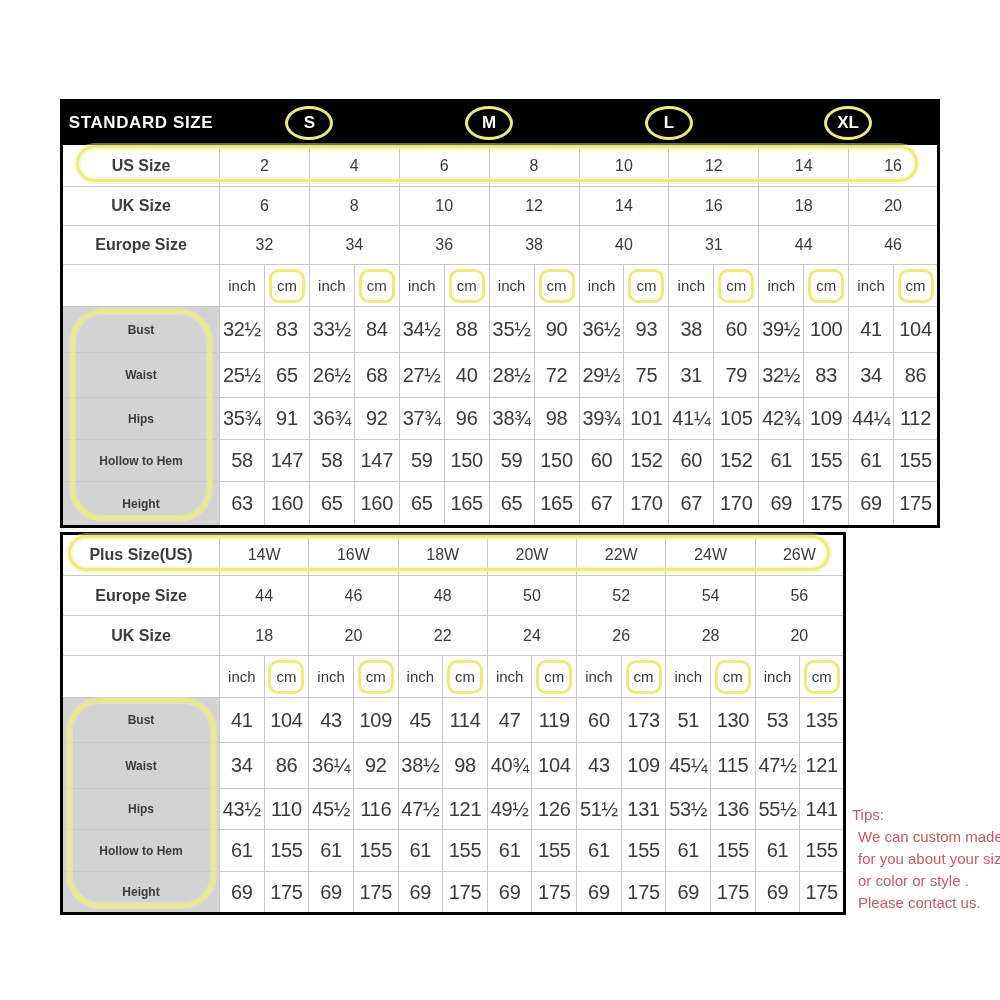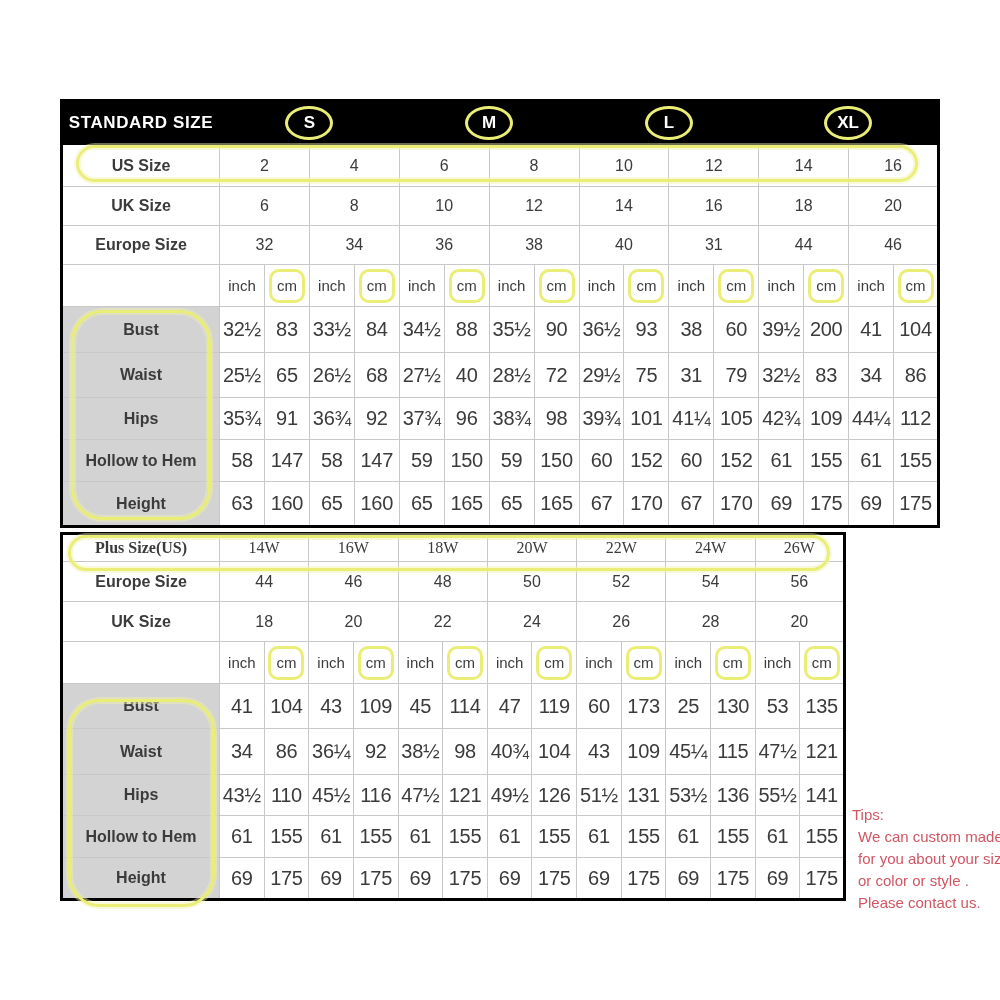--- a/index.html
+++ b/index.html
@@ -25,21 +25,21 @@
     color: #3b3b3b; overflow: hidden;
   }
 
   
   .standard tr.r0 { height: 44px; } .standard tr.r1 { height: 42px; }
   .standard tr.r2 { height: 39px; } .standard tr.r3 { height: 39px; }
   .standard tr.r4 { height: 42px; } .standard tr.r5 { height: 46px; }
   .standard tr.r6 { height: 45px; } .standard tr.r7 { height: 42px; }
   .standard tr.r8 { height: 42px; } .standard tr.r9 { height: 45px; }
   
-  .plus tr.r0 { height: 28px; font-family: Liberation Serif, serif; } .plus tr.r1 { height: 40px; }
+  .plus tr.r0 { height: 42px; } .plus tr.r1 { height: 40px; }
   .plus tr.r2 { height: 40px; } .plus tr.r3 { height: 42px; }
   .plus tr.r4 { height: 45px; } .plus tr.r5 { height: 46px; }
   .plus tr.r6 { height: 41px; } .plus tr.r7 { height: 42px; }
   .plus tr.r8 { height: 42px; }
 
   tr.header-row td {
     background: var(--header-bg, #000); border-color: var(--header-bg, #000); color: #fff;
   }
   td.header-label {
     text-align: left; padding-left: 14px;
@@ -53,21 +53,21 @@
   }
   td.row-label { font-weight: bold; font-size: 16px; color: #141414; }
   td.size-value { font-size: 16px; }
   td.unit-cell { font-size: 15px; }
   .cm-box {
     display: inline-flex; align-items: center; justify-content: center;
     min-width: 36px; height: 34px; padding: 0 4px;
     border: 3px solid var(--hl, #eaed76); border-radius: 10px;
     font-size: 15px;
   }
-  td.m-label { background: var(--label-bg, #d3d3d3); font-weight: bold; font-size: 16px; color: #141414; }
+  td.m-label { background: var(--label-bg, #d3d3d3); font-weight: bold; font-size: 12px; color: #141414; }
   td.m-value { font-size: 20px; letter-spacing: -0.3px; }
 
   .overlay {
     position: absolute; border: 3px solid var(--hl, #eaed76);
     pointer-events: none;
     box-shadow: 0 0 0 2px rgba(240, 242, 170, 0.45), inset 0 0 0 2px rgba(240, 242, 170, 0.45);
   }
   .standard .oval-row   { left: 16px; top: 46px;  width: 842px; height: 37px;  border-radius: 19px; }
   .standard .rect-labels{ left: 11px; top: 211px; width: 140px; height: 210px; border-radius: 32px; }
   .plus .oval-row       { left: 8px;  top: 3px;   width: 762px; height: 36px;  border-radius: 18px; }
@@ -173,21 +173,21 @@
             <td class="m-value">84</td>
             <td class="m-value">34½</td>
             <td class="m-value">88</td>
             <td class="m-value">35½</td>
             <td class="m-value">90</td>
             <td class="m-value">36½</td>
             <td class="m-value">93</td>
             <td class="m-value">38</td>
             <td class="m-value">60</td>
             <td class="m-value">39½</td>
-            <td class="m-value">200</td>
+            <td class="m-value">100</td>
             <td class="m-value">41</td>
             <td class="m-value">104</td>
           </tr>
           <tr class="r6">
             <td class="m-label">Waist</td>
             <td class="m-value">25½</td>
             <td class="m-value">65</td>
             <td class="m-value">26½</td>
             <td class="m-value">68</td>
             <td class="m-value">27½</td>
@@ -338,21 +338,21 @@
             <td class="m-value">41</td>
             <td class="m-value">104</td>
             <td class="m-value">43</td>
             <td class="m-value">109</td>
             <td class="m-value">45</td>
             <td class="m-value">114</td>
             <td class="m-value">47</td>
             <td class="m-value">119</td>
             <td class="m-value">60</td>
             <td class="m-value">173</td>
-            <td class="m-value">25</td>
+            <td class="m-value">51</td>
             <td class="m-value">130</td>
             <td class="m-value">53</td>
             <td class="m-value">135</td>
           </tr>
           <tr class="r5">
             <td class="m-label">Waist</td>
             <td class="m-value">34</td>
             <td class="m-value">86</td>
             <td class="m-value">36¼</td>
             <td class="m-value">92</td>

